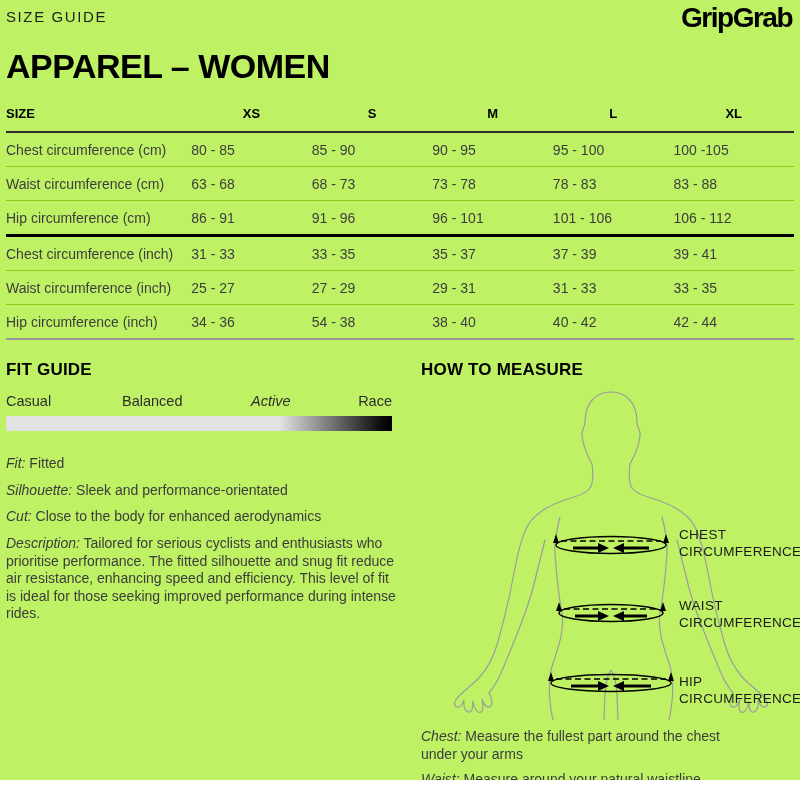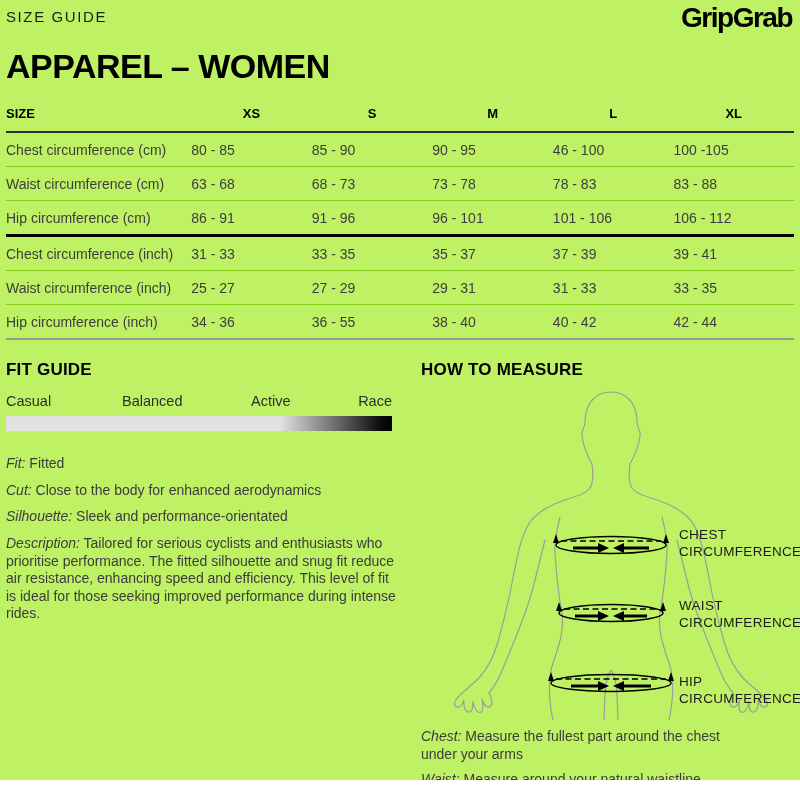--- a/index.html
+++ b/index.html
@@ -23,21 +23,21 @@
   .columns { display:flex; margin-top:20px; }
   .col-left { width:390px; flex:none; }
   .col-right { flex:1; padding-left:25px; }
 
   .section-title { font-size:17px; font-weight:800; letter-spacing:0.2px; color:#000; }
 
   .scale { width:386px; }
   .scale-labels { position:relative; height:18px; margin-top:13px; font-size:14.5px; color:#2e2e2e; }
   .scale-labels .l0 { position:absolute; left:0; }
   .scale-labels .l1 { position:absolute; left:116px; }
-  .scale-labels .l2 { position:absolute; left:245px; }
+  .scale-labels .l2 { position:absolute; left:245px;font-style:italic; }
   .scale-labels .l3 { position:absolute; right:0; }
   .gradient-bar { height:15px; margin-top:5px; background:linear-gradient(to right, #e2e2e2 0%, #e2e2e2 71%, #0d0d0d 97%, #000 100%); }
 
   .details { margin-top:24px; }
   .details p { font-size:14px; line-height:1.26; color:#3c3c3c; margin-bottom:9px; }
   .details i, .instructions i { font-style:italic; }
 
   .figure-wrap { margin-top:2px; }
   .instructions { margin-top:4px; max-width:332px; }
   .instructions p { font-size:14px; line-height:1.26; color:#3c3c3c; margin-bottom:8px; }
@@ -63,21 +63,21 @@
         <th class="val-col">L</th>
         <th class="val-col">XL</th>
       </tr>
     </thead>
     <tbody>
       <tr>
         <td class="row-label">Chest circumference (cm)</td>
         <td class="val">80 - 85</td>
         <td class="val">85 - 90</td>
         <td class="val">90 - 95</td>
-        <td class="val">46 - 100</td>
+        <td class="val">95 - 100</td>
         <td class="val">100 -105</td>
       </tr>
       <tr>
         <td class="row-label">Waist circumference (cm)</td>
         <td class="val">63 - 68</td>
         <td class="val">68 - 73</td>
         <td class="val">73 - 78</td>
         <td class="val">78 - 83</td>
         <td class="val">83 - 88</td>
       </tr>
@@ -101,21 +101,21 @@
         <td class="row-label">Waist circumference (inch)</td>
         <td class="val">25 - 27</td>
         <td class="val">27 - 29</td>
         <td class="val">29 - 31</td>
         <td class="val">31 - 33</td>
         <td class="val">33 - 35</td>
       </tr>
       <tr class="last">
         <td class="row-label">Hip circumference (inch)</td>
         <td class="val">34 - 36</td>
-        <td class="val">36 - 55</td>
+        <td class="val">54 - 38</td>
         <td class="val">38 - 40</td>
         <td class="val">40 - 42</td>
         <td class="val">42 - 44</td>
       </tr>
     </tbody>
   </table>
 
   <div class="columns">
 
     <div class="col-left">
@@ -126,22 +126,22 @@
           <span class="l0">Casual</span>
           <span class="l1">Balanced</span>
           <span class="l2">Active</span>
           <span class="l3">Race</span>
         </div>
         <div class="gradient-bar"></div>
       </div>
 
       <div class="details">
         <p><i>Fit:</i> <span>Fitted</span></p>
+        <p><i>Silhouette:</i> <span>Sleek and performance-orientated</span></p>
         <p><i>Cut:</i> <span>Close to the body for enhanced aerodynamics</span></p>
-        <p><i>Silhouette:</i> <span>Sleek and performance-orientated</span></p>
         <p><i>Description:</i> <span>Tailored for serious cyclists and enthusiasts who prioritise performance. The fitted silhouette and snug fit reduce air resistance, enhancing speed and efficiency. This level of fit is ideal for those seeking improved performance during intense rides.</span></p>
       </div>
     </div>
 
     <div class="col-right">
       <div class="section-title">HOW TO MEASURE</div>
 
       <div class="figure-wrap">
         <svg width="385" height="338" viewBox="0 0 385 338">
           <g stroke="#9d9d9d" stroke-width="1.2" fill="none" stroke-linecap="round" stroke-linejoin="round">

